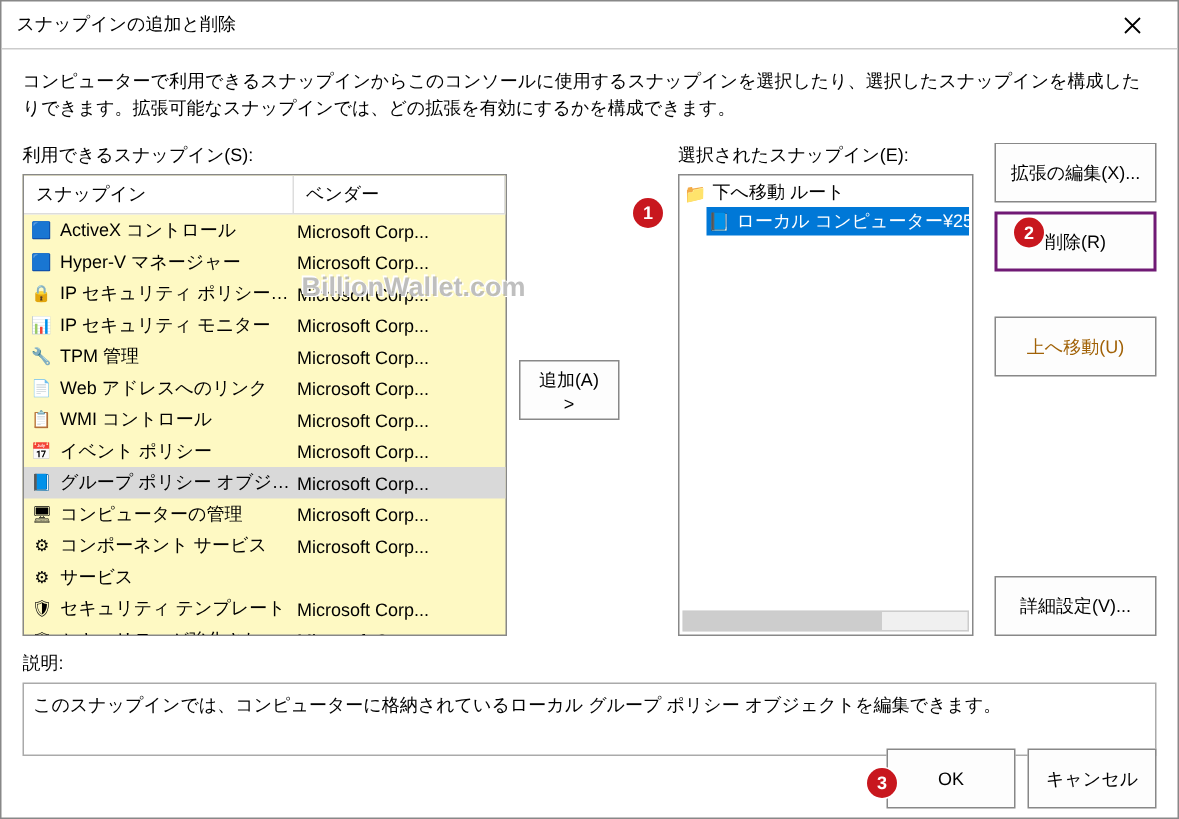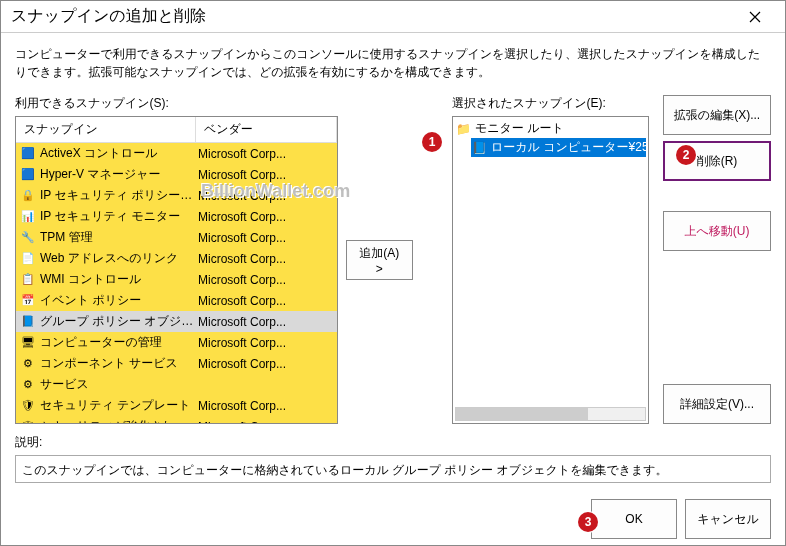--- a/index.html
+++ b/index.html
@@ -1,50 +1,50 @@
 <!DOCTYPE html>
 <html><head>
 <meta charset="utf-8">
 <style>
 * { box-sizing: border-box; margin: 0; padding: 0; }
 body { font-family: "Yu Gothic UI", "Meiryo", sans-serif; font-size: 12px; background: #fff; width: 786px; height: 546px; position: relative; border: 1px solid #888; }
 .titlebar { display: flex; align-items: center; justify-content: space-between; padding: 6px 10px; border-bottom: 1px solid #ccc; height: 32px; }
-.titlebar-text { font-size: 16px; }
+.titlebar-text { font-size: 12px; }
 .close-btn { width: 40px; height: 28px; display: flex; align-items: center; justify-content: center; cursor: pointer; }
 .content { padding: 12px 14px; }
 .intro { margin-bottom: 14px; line-height: 1.5; }
 .cols { display: flex; gap: 8px; }
 .col-left { width: 325px; }
 .col-mid { width: 68px; display: flex; align-items: center; justify-content: center; }
 .col-right-tree { width: 228px; padding-left: 31px; }
 .col-buttons { flex: 1; display: flex; flex-direction: column; gap: 6px; padding-left: 6px; }
 .section-label { margin-bottom: 4px; }
-.listbox { border: 1px solid #888; height: 308px; background: #fde047; overflow: hidden; display: flex; flex-direction: column; }
+.listbox { border: 1px solid #888; height: 308px; background: #fef9c3; overflow: hidden; display: flex; flex-direction: column; }
 .list-header { display: flex; background: #fff; border-bottom: 1px solid #ddd; }
 .list-header-cell { padding: 4px 8px; border-right: 1px solid #ddd; font-weight: normal; }
 .lh-name { width: 180px; }
 .lh-vendor { flex: 1; }
 .list-body { flex: 1; overflow-y: auto; }
 .list-row { display: flex; align-items: center; padding: 2px 4px; cursor: pointer; }
 .list-row.selected { background: #d9d9d9; }
 .list-row .icon { width: 16px; height: 16px; margin-right: 4px; display: inline-flex; align-items: center; justify-content: center; font-size: 11px; }
 .list-row .name { width: 158px; white-space: nowrap; overflow: hidden; text-overflow: ellipsis; }
 .list-row .vendor { flex: 1; white-space: nowrap; overflow: hidden; text-overflow: ellipsis; }
 .treebox { border: 1px solid #888; height: 308px; background: #fff; padding: 2px; overflow: auto; position: relative; }
 .tree-root { display: flex; align-items: center; padding: 1px 2px; }
 .tree-child { display: flex; align-items: center; margin-left: 16px; background: #0078d7; color: #fff; padding: 1px 2px; white-space: nowrap; overflow: hidden; }
 .tree-icon { width: 14px; height: 14px; margin-right: 4px; display: inline-flex; align-items: center; justify-content: center; }
 .btn { border: 1px solid #888; background: #fdfdfd; padding: 4px 8px; min-width: 108px; height: 40px; cursor: pointer; font-family: inherit; font-size: 12px; }
-.btn:disabled { color: #be185d; cursor: default; }
+.btn:disabled { color: #a16207; cursor: default; }
 .btn.highlighted { border: 2px solid #701a75; }
 .add-btn { min-width: 66px; }
 .spacer { flex: 1; }
 .desc-section { margin-top: 10px; }
 .desc-label { margin-bottom: 4px; }
-.desc-box { border: 1px solid #aaa; background: #fff; height: 28px; padding: 6px; line-height: 1.4; }
+.desc-box { border: 1px solid #aaa; background: #fff; height: 49px; padding: 6px; line-height: 1.4; }
 .footer { position: absolute; bottom: 6px; right: 14px; display: flex; gap: 8px; align-items: center; }
 .footer .btn { min-width: 86px; }
 .num-badge { position: absolute; width: 20px; height: 20px; border-radius: 50%; background: #c8171e; color: #fff; display: flex; align-items: center; justify-content: center; font-weight: bold; font-size: 12px; z-index: 10; box-shadow: 0 0 0 1px #fff; }
 .badge1 { left: 421px; top: 131px; }
 .badge2 { left: 675px; top: 144px; }
 .badge3 { left: 577px; top: 511px; }
 .watermark { position: absolute; left: 200px; top: 180px; font-size: 18px; font-weight: bold; color: rgba(128,128,128,0.5); text-shadow: 1px 1px 0 #fff, -1px -1px 0 #fff; pointer-events: none; z-index: 5; font-family: sans-serif; }
 .hscroll { position: absolute; bottom: 2px; left: 2px; right: 2px; height: 14px; background: #f0f0f0; border: 1px solid #ccc; }
 .hscroll-thumb { position: absolute; left: 0; width: 70%; top: 0; bottom: 0; background: #cdcdcd; }
 </style>
@@ -148,21 +148,21 @@
 
     <div class="col-mid">
       <button class="btn add-btn">追加(A) &gt;</button>
     </div>
 
     <div class="col-right-tree">
       <div class="section-label">選択されたスナップイン(E):</div>
       <div class="treebox">
         <div class="tree-root">
           <span class="tree-icon">📁</span>
-          <span>モニター ルート</span>
+          <span>下へ移動 ルート</span>
         </div>
         <div class="tree-child">
           <span class="tree-icon">📘</span>
           <span>ローカル コンピューター¥25hours ポリシー</span>
         </div>
         <div class="hscroll">
             <div class="hscroll-thumb"></div>
           </div>
       </div>
     </div>

